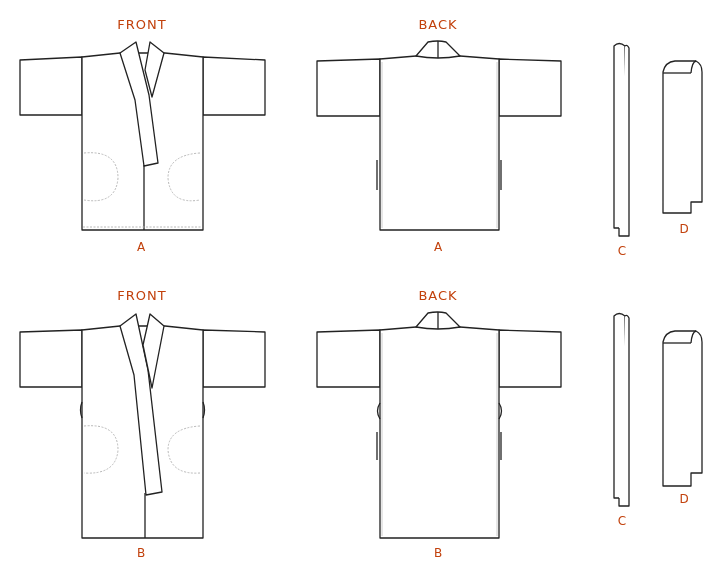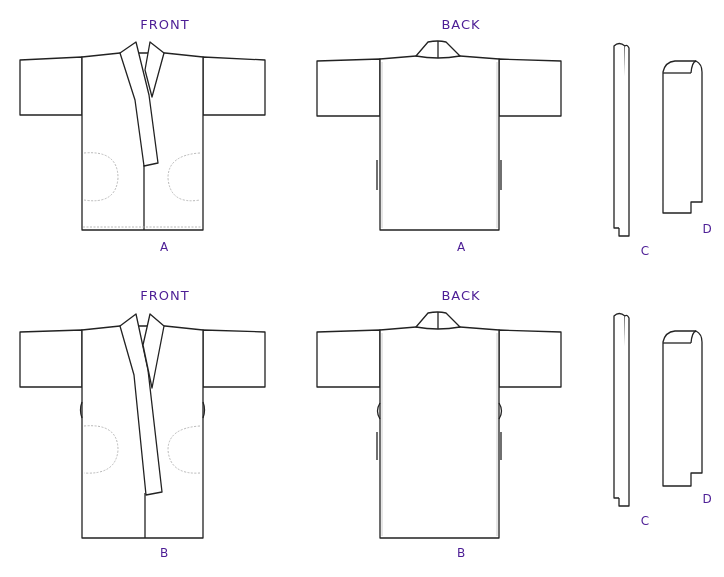--- a/index.html
+++ b/index.html
@@ -1,17 +1,17 @@
 <!DOCTYPE html>
 <html><head>
 <meta charset="utf-8">
 <style>
   html, body { margin:0; padding:0; background:#ffffff; }
   body { width:724px; height:577px; position:relative; overflow:hidden; font-family:"DejaVu Sans", sans-serif; }
-  .lbl { position:absolute; color:#4c1d95; font-family:"DejaVu Sans", sans-serif; font-size:13px; letter-spacing:1px; text-align:center;margin-left:23px; }
+  .lbl { position:absolute; color:#c2410c; font-family:"DejaVu Sans", sans-serif; font-size:13px; letter-spacing:1px; text-align:center; }
   .small { font-size:12px; letter-spacing:0; }
   svg { position:absolute; left:0; top:0; }
   .o { fill:#fff; stroke:#222; stroke-width:1.3; stroke-linejoin:round; }
   .s { fill:none; stroke:#222; stroke-width:1.3; }
   .t { fill:none; stroke:#b0b0b0; stroke-width:0.9; stroke-dasharray:2 1.5; }
   .g { fill:none; stroke:#c8c8c8; stroke-width:0.9; }
 </style>
 </head>
 <body>
 

